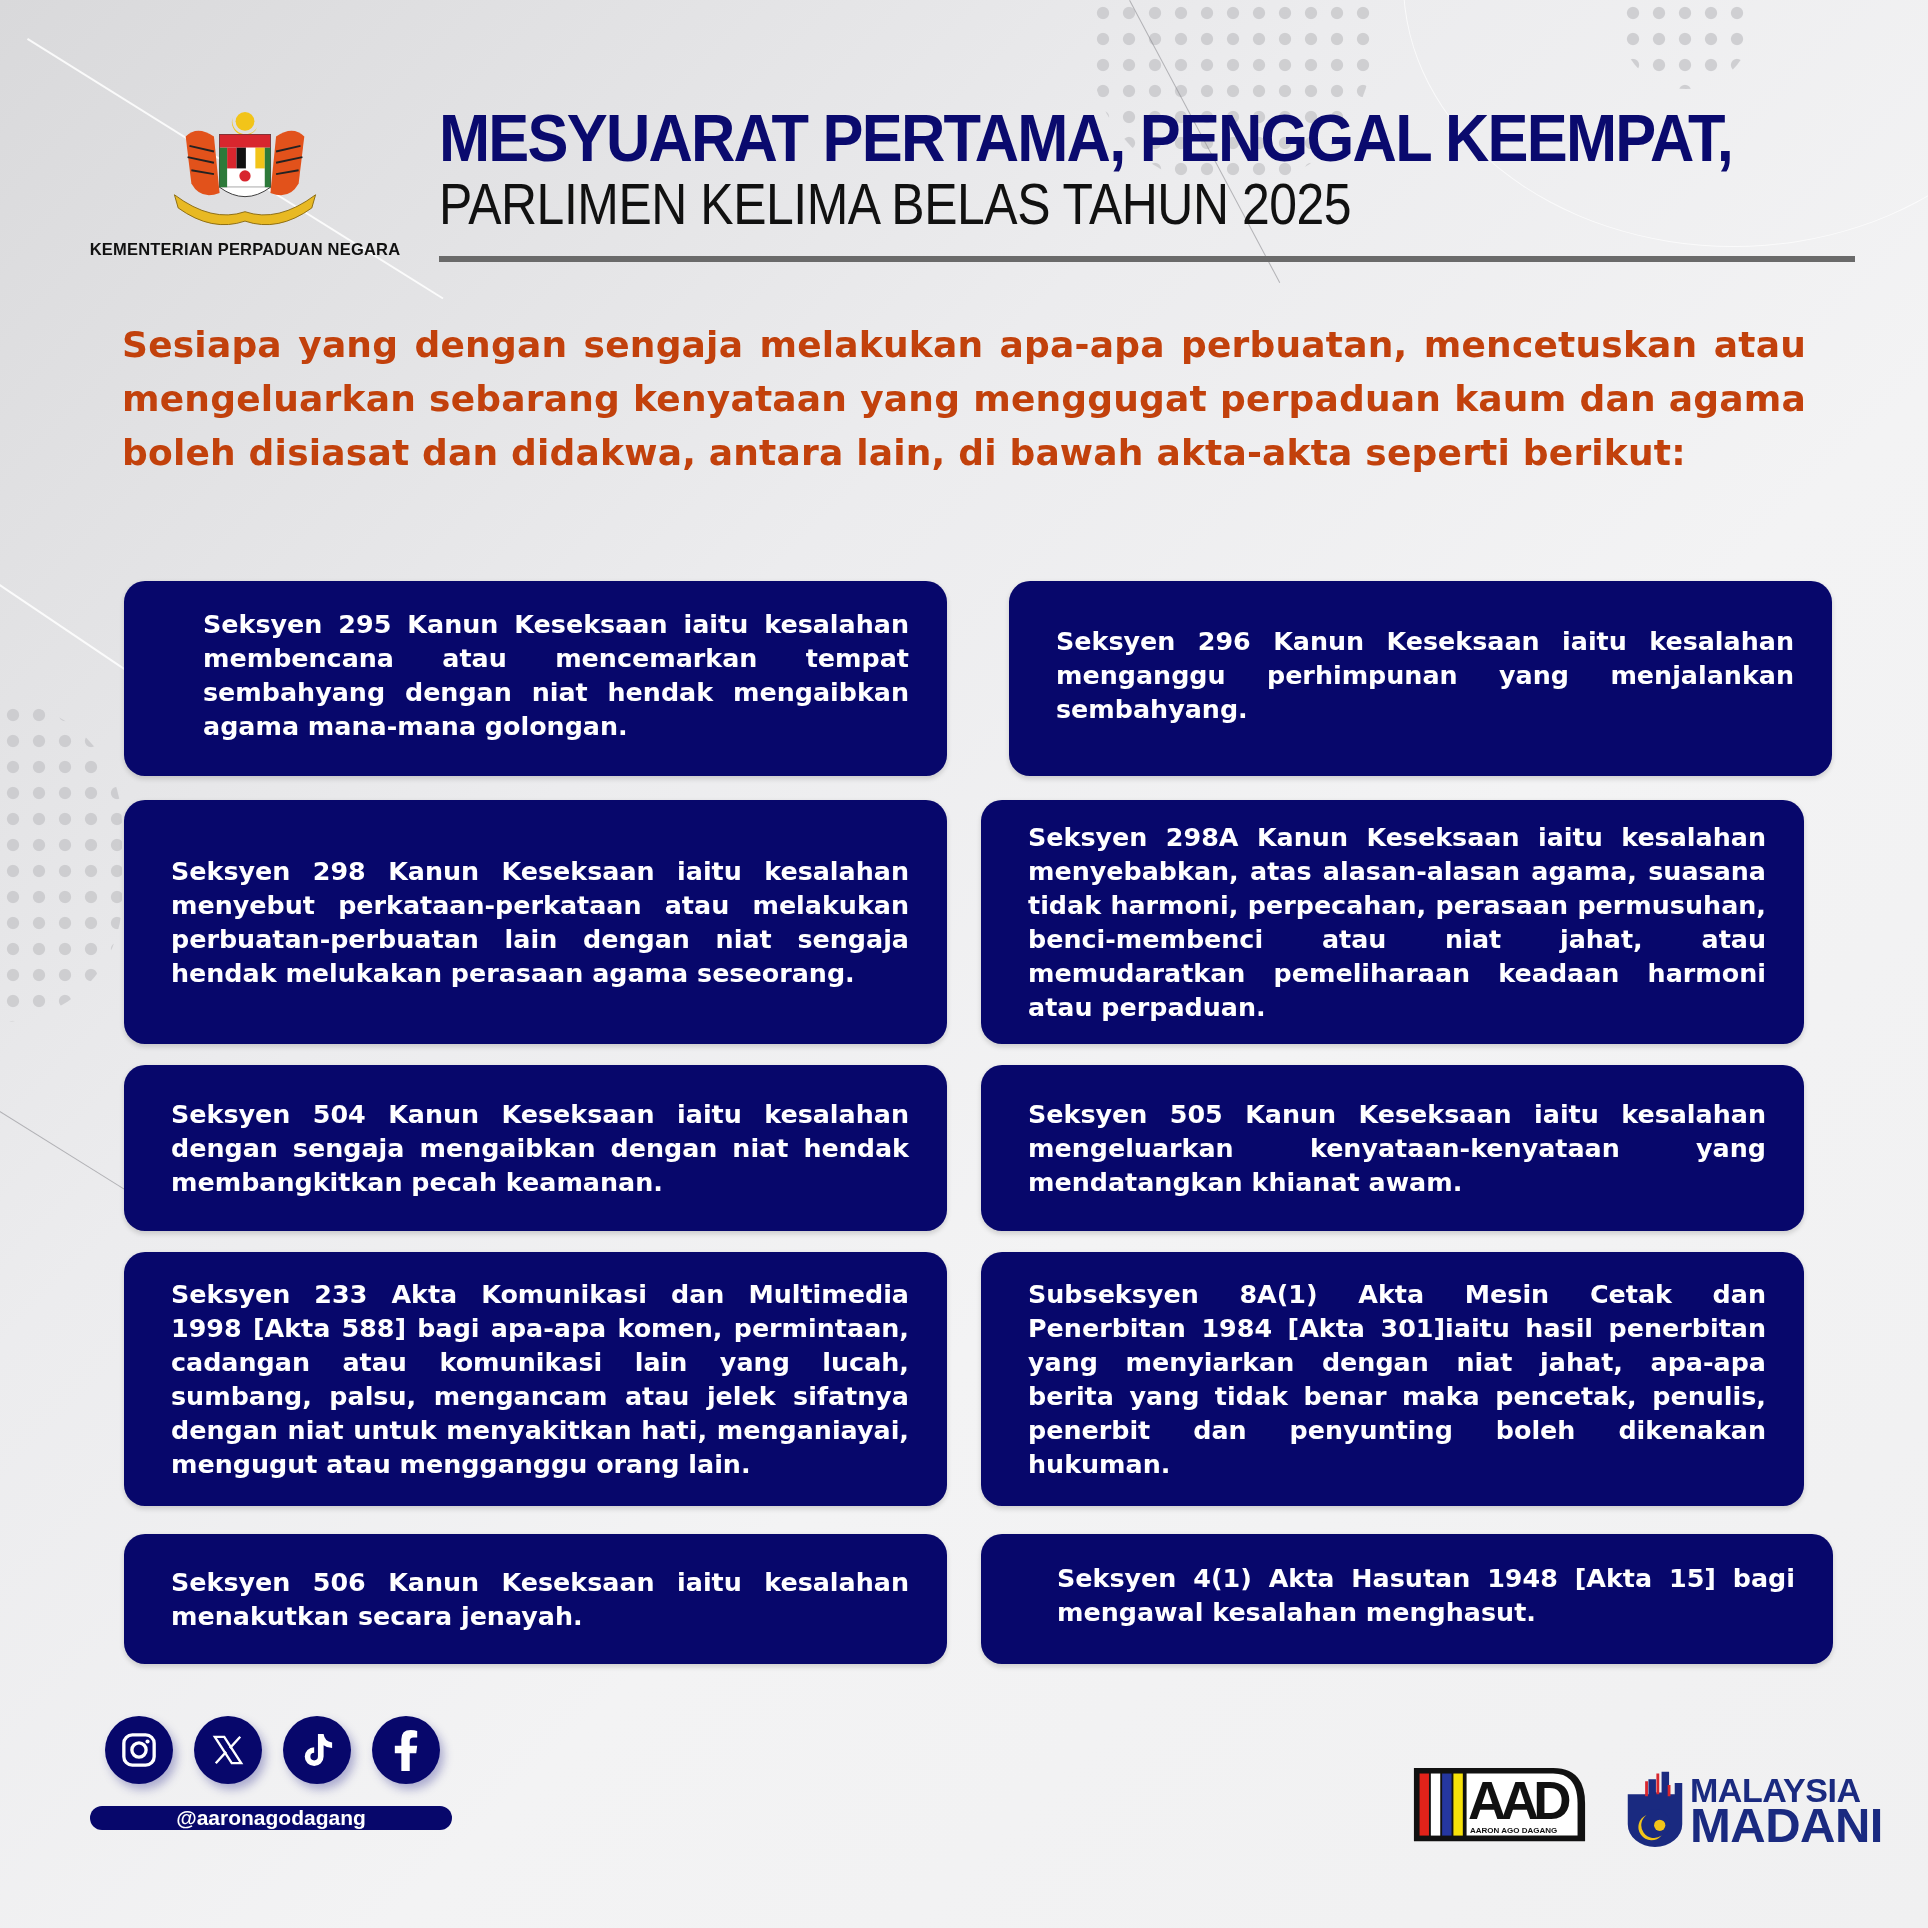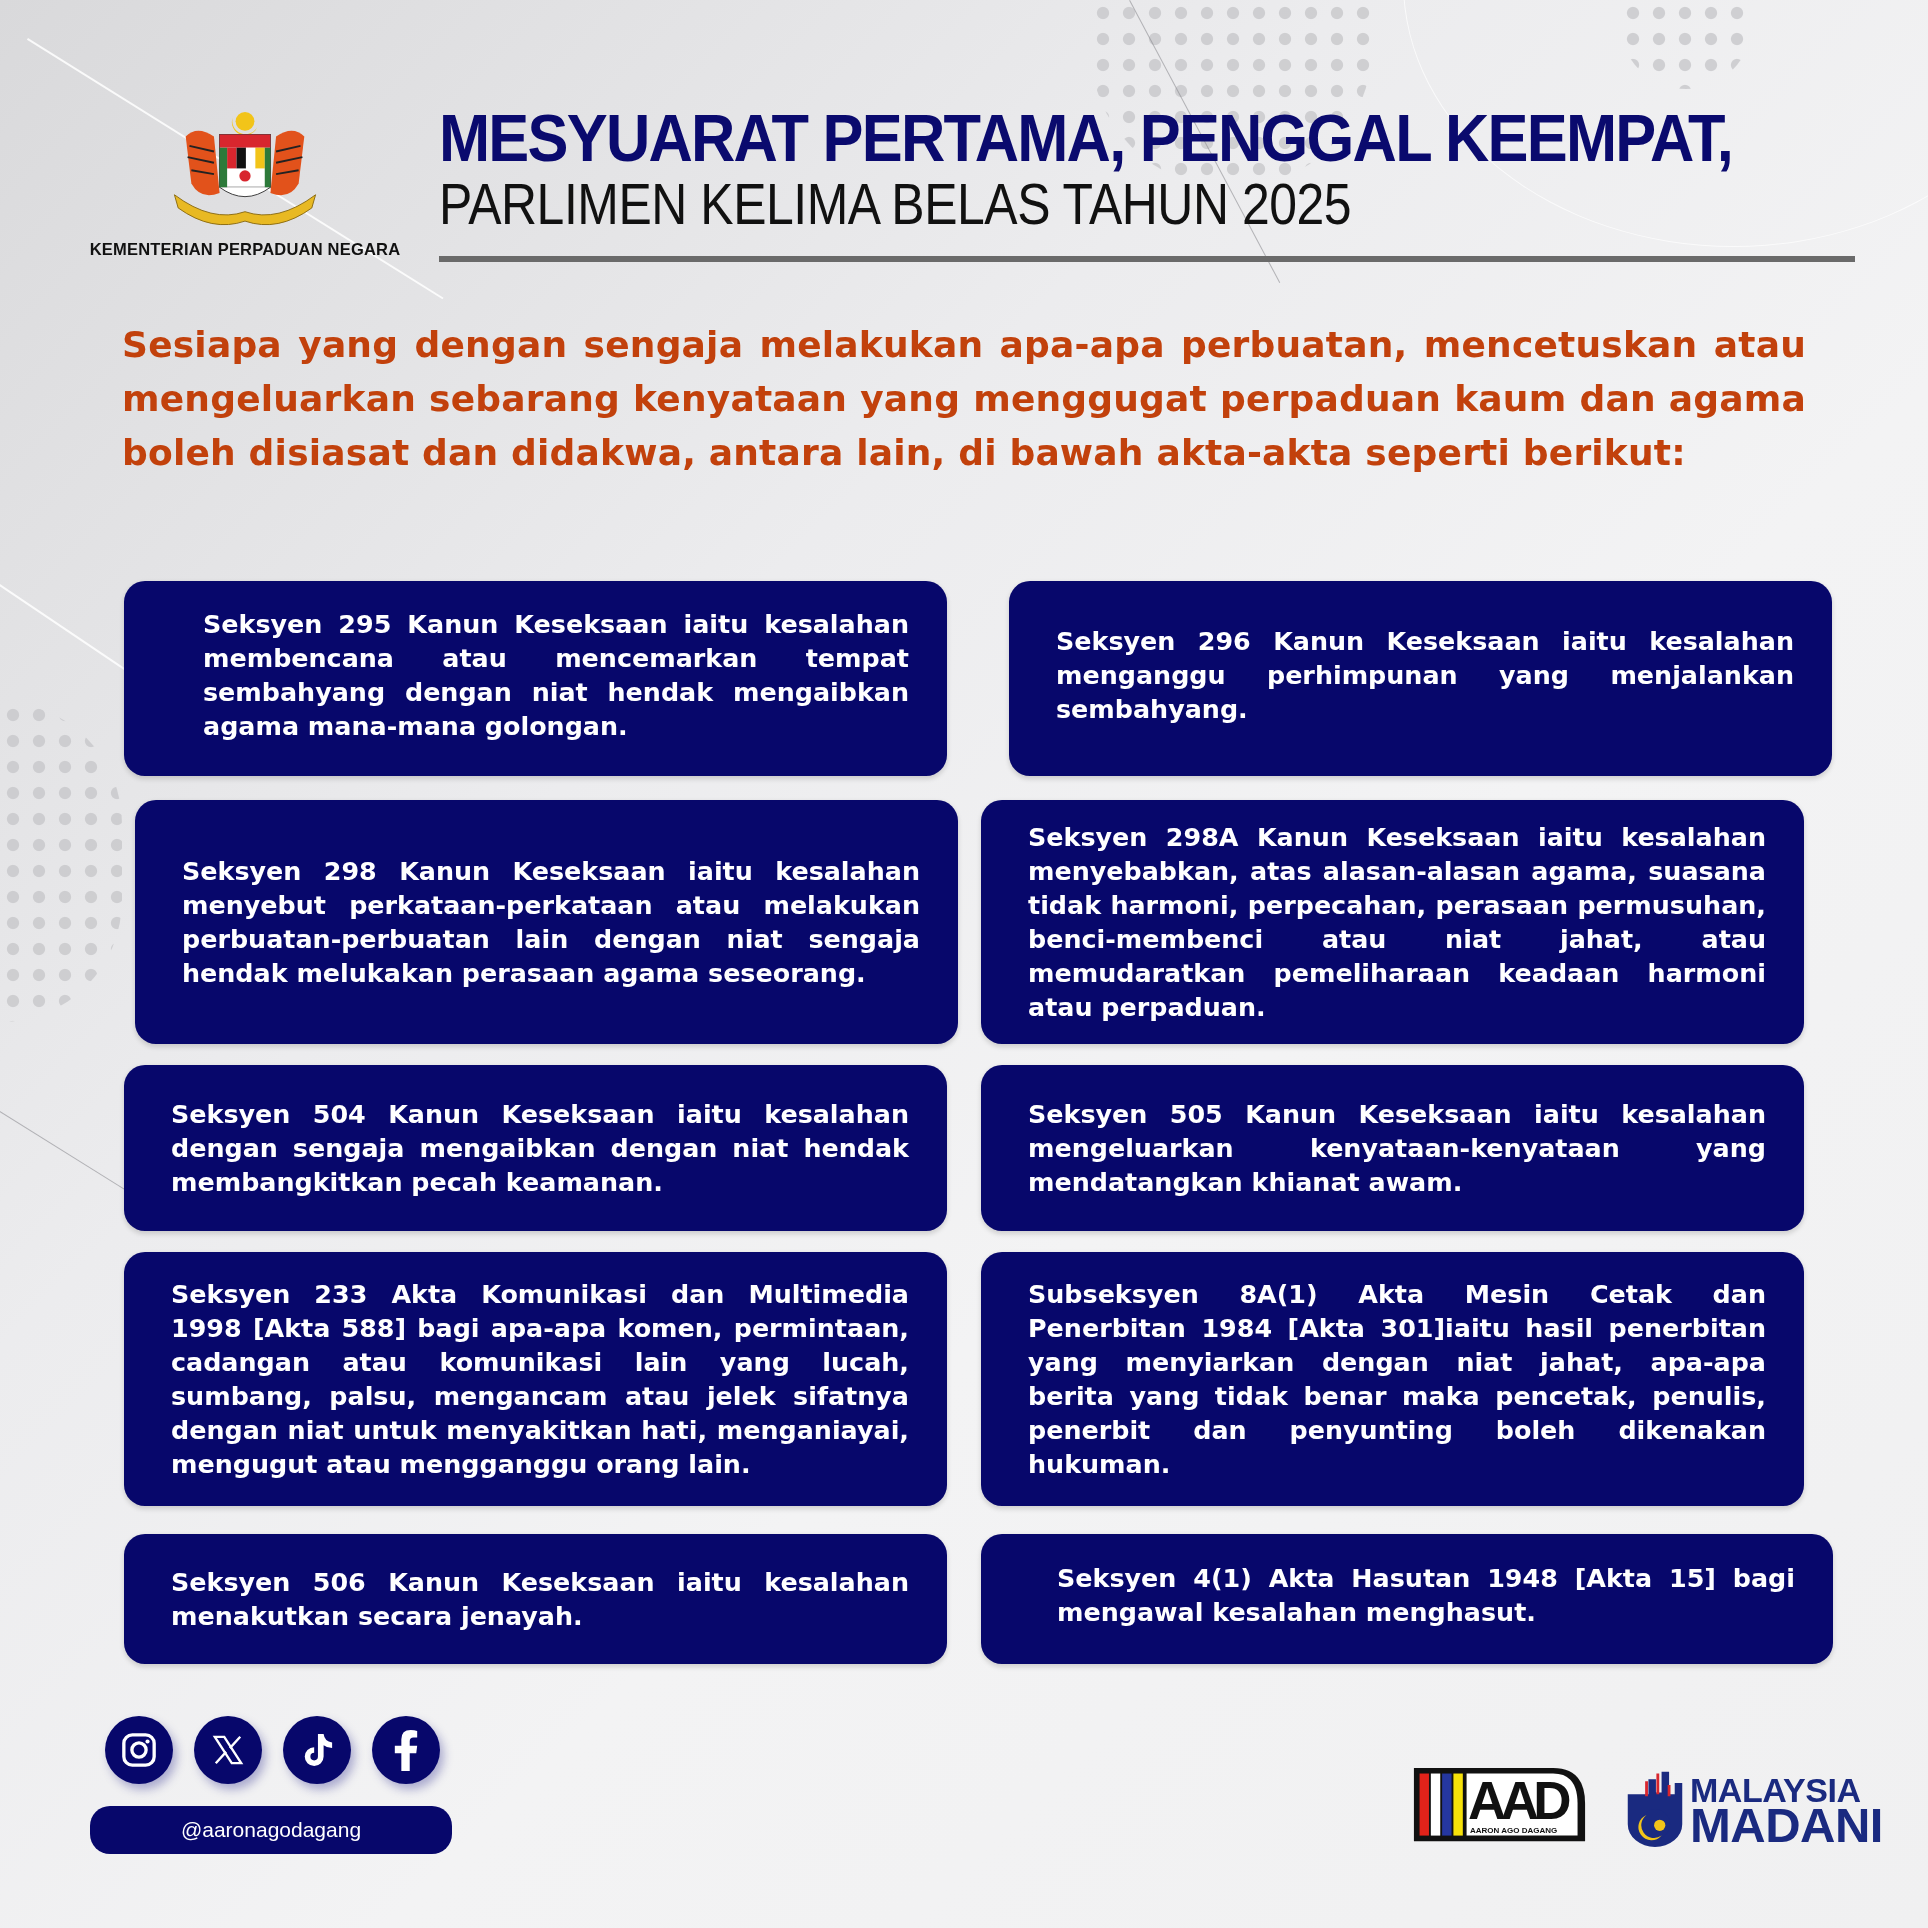--- a/index.html
+++ b/index.html
@@ -55,23 +55,23 @@
     font-size:25.4px; line-height:34px; text-align:justify; text-align-last:left;
   }
 
   .socials { position:absolute; left:105px; top:1716px; display:flex; gap:21px; }
   .social {
     width:68px; height:68px; border-radius:50%; background:#07076b;
     display:flex; align-items:center; justify-content:center;
     box-shadow:3.8px 5.6px 9.4px rgba(40,40,140,0.35);
   }
   .handle {
-    position:absolute; left:90px; top:1806px; width:362px; height:48px;
+    position:absolute; left:90px; top:1806px; width:362px; height:24px;
     border-radius:20px; background:#07076b; color:#fff;
-    font-family:"Liberation Sans", sans-serif; font-weight:normal; font-size:21px;
+    font-family:"Liberation Sans", sans-serif; font-weight:bold; font-size:21px;
     display:flex; align-items:center; justify-content:center;
   }
 
   .aad { position:absolute; left:1412px; top:1766px; width:175px; height:79px; }
   .madani { position:absolute; left:1624px; top:1766px; width:240px; height:81px; }
   .madani-text {
     position:absolute; left:66px; top:7.5px;
     font-family:"Liberation Sans", sans-serif; font-weight:900; color:#1a2a80;
     font-size:34px; line-height:32px; letter-spacing:-0.5px;
   }
@@ -117,21 +117,21 @@
 
 <div class="intro">Sesiapa yang dengan sengaja melakukan apa-apa perbuatan, mencetuskan atau mengeluarkan sebarang kenyataan yang menggugat perpaduan kaum dan agama boleh disiasat dan didakwa, antara lain, di bawah akta-akta seperti berikut:</div>
 
 <div class="card" style="left:124px;top:581px;width:823px;height:195px;">
   <p style="margin-top:-7.5px;margin-left:32px;">Seksyen 295 Kanun Keseksaan iaitu kesalahan membencana atau mencemarkan tempat sembahyang dengan niat hendak mengaibkan agama mana-mana golongan.</p>
 </div>
 <div class="card" style="left:981px;top:581px;width:823px;height:195px;margin-left:28px;">
   <p style="margin-top:-7.5px;">Seksyen 296 Kanun Keseksaan iaitu kesalahan menganggu perhimpunan yang menjalankan sembahyang.</p>
 </div>
 
-<div class="card" style="left:124px;top:800px;width:823px;height:244px;margin-left:11px;">
+<div class="card" style="left:124px;top:800px;width:823px;height:244px;">
   <p>Seksyen 298 Kanun Keseksaan iaitu kesalahan menyebut perkataan-perkataan atau melakukan perbuatan-perbuatan lain dengan niat sengaja hendak melukakan perasaan agama seseorang.</p>
 </div>
 <div class="card" style="left:981px;top:800px;width:823px;height:244px;">
   <p>Seksyen 298A Kanun Keseksaan iaitu kesalahan menyebabkan, atas alasan-alasan agama, suasana tidak harmoni, perpecahan, perasaan permusuhan, benci-membenci atau niat jahat, atau memudaratkan pemeliharaan keadaan harmoni atau perpaduan.</p>
 </div>
 
 <div class="card" style="left:124px;top:1065px;width:823px;height:166px;">
   <p>Seksyen 504 Kanun Keseksaan iaitu kesalahan dengan sengaja mengaibkan dengan niat hendak membangkitkan pecah keamanan.</p>
 </div>
 <div class="card" style="left:981px;top:1065px;width:823px;height:166px;">

